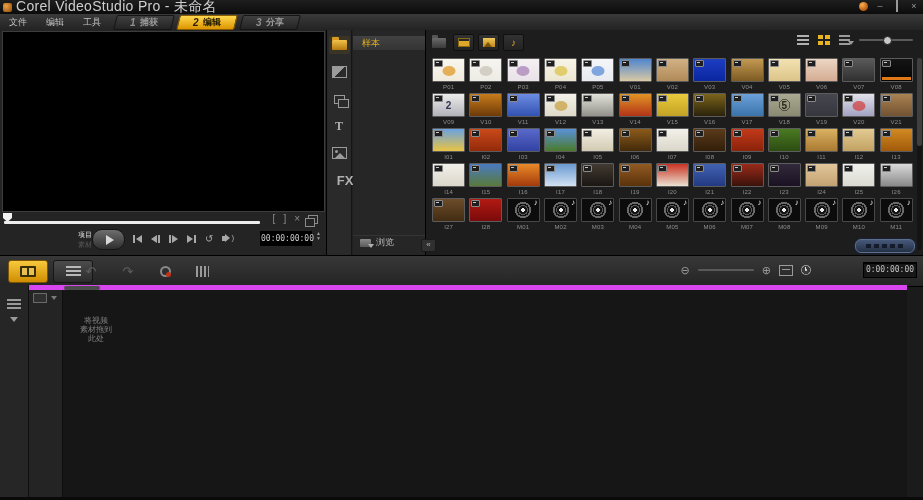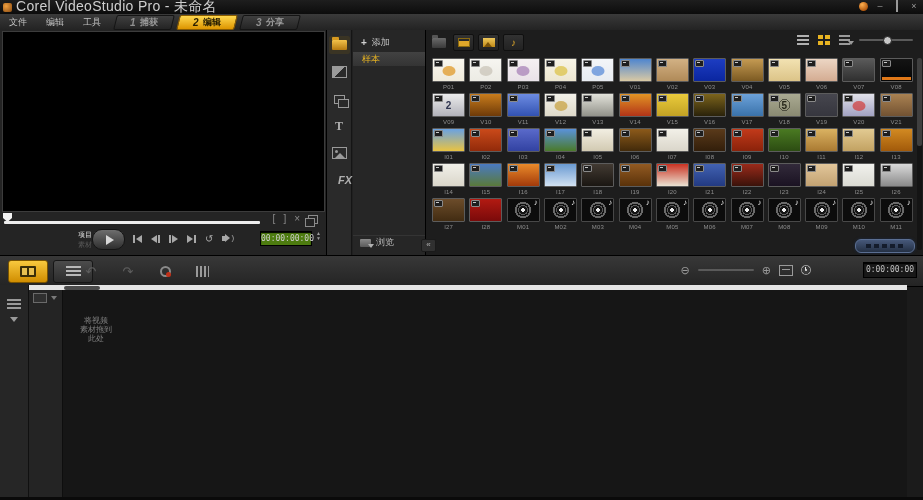--- a/index.html
+++ b/index.html
@@ -48,45 +48,45 @@
   #play-button .ptri{width:0;height:0;border-top:5px solid transparent;border-bottom:5px solid transparent;border-left:8px solid #d8d8d8;margin-left:2px;}
   #transport-controls{position:absolute;left:133px;top:6px;display:flex;gap:9px;align-items:center;}
   .tbtn{display:flex;align-items:center;gap:1px;height:9px;}
   .t-bar{width:2px;height:8px;background:#a8a8a8;}
   .t-tri-l{width:0;height:0;border-top:4px solid transparent;border-bottom:4px solid transparent;border-right:6px solid #a8a8a8;}
   .t-tri-r{width:0;height:0;border-top:4px solid transparent;border-bottom:4px solid transparent;border-left:6px solid #a8a8a8;}
   .t-glyph{color:#a8a8a8;font-size:10px;line-height:9px;}
   .spk{width:4px;height:5px;background:#a8a8a8;position:relative;margin-right:3px;}
   .spk::before{content:'';position:absolute;left:3px;top:-2px;border-top:4px solid transparent;border-bottom:4px solid transparent;border-left:5px solid #a8a8a8;}
   .spk::after{content:')';position:absolute;left:9px;top:-3px;color:#a8a8a8;font-size:8px;}
-  #preview-tc{position:absolute;right:14px;top:3px;width:50px;height:13px;background:#4d7c0f;border:1px solid #000;box-shadow:inset 0 1px 1px #000;color:#cccccc;font-family:"DejaVu Sans Mono",monospace;font-size:8px;line-height:13px;text-align:center;}
+  #preview-tc{position:absolute;right:14px;top:3px;width:50px;height:13px;background:#000000;border:1px solid #000;box-shadow:inset 0 1px 1px #000;color:#cccccc;font-family:"DejaVu Sans Mono",monospace;font-size:8px;line-height:13px;text-align:center;}
   #tc-spin{position:absolute;right:5px;top:3px;display:flex;flex-direction:column;line-height:5px;color:#9a9a9a;font-size:5px;}
 
   
   #lib-nav{position:absolute;left:327px;top:0;width:25px;height:225px;background:#2a2a2a;border-right:1px solid #151515;display:flex;flex-direction:column;align-items:center;padding-top:6px;gap:9px;box-sizing:border-box;}
   .navbtn{width:21px;height:18px;display:flex;align-items:center;justify-content:center;border-radius:2px;}
   .navbtn.active{background:#3a3424;}
   .ico{display:flex;align-items:center;justify-content:center;color:#9a9a9a;font-size:10px;font-weight:bold;}
   .ico-media{width:15px;height:10px;background:linear-gradient(180deg,#f2c24a,#b57a10);border-radius:1px;position:relative;}
   .ico-media::before{content:'';position:absolute;left:0;top:-3px;width:7px;height:3px;background:#d89a20;border-radius:1px 1px 0 0;}
   .ico-transition{width:13px;height:10px;border:1px solid #9a9a9a;background:linear-gradient(135deg,#9a9a9a 48%,transparent 52%);}
   .ico-pip{width:9px;height:7px;border:1px solid #9a9a9a;position:relative;background:#2a2a2a;}
   .ico-pip::before{content:'';position:absolute;left:3px;top:3px;width:9px;height:7px;border:1px solid #9a9a9a;background:#2a2a2a;}
   .ico-title{font-family:"Liberation Serif",serif;font-size:12px;color:#b0b0b0;}
   .ico-graphic{width:13px;height:10px;border:1px solid #9a9a9a;position:relative;}
   .ico-graphic::before{content:'';position:absolute;left:2px;top:2px;width:3px;height:3px;border-radius:50%;background:#9a9a9a;}
   .ico-graphic::after{content:'';position:absolute;right:1px;bottom:0;border-left:5px solid transparent;border-right:5px solid transparent;border-bottom:5px solid #9a9a9a;}
-  .ico-fx{font-size:11px;font-style:italic;color:#b0b0b0;letter-spacing:0;margin-left:12px;}
+  .ico-fx{font-size:13px;color:#b0b0b0;letter-spacing:0;margin-left:12px;}
 
   
   #lib-cat{position:absolute;left:353px;top:0;width:72px;height:225px;background:#262626;border-right:1px solid #000;}
   #add-row{position:absolute;left:0;top:5px;width:72px;height:14px;display:flex;align-items:center;gap:5px;padding-left:8px;box-sizing:border-box;}
   #add-plus{color:#d0d0d0;font-size:10px;font-weight:bold;}
   #add-label{color:#c8c8c8;font-size:9px;}
-  #category-list{position:absolute;left:0;top:22px;width:72px;}
+  #category-list{position:absolute;left:0;top:6px;width:72px;}
   .cat{height:14px;line-height:14px;font-size:9px;color:#b0b0b0;padding-left:9px;}
   .cat.sel{background:linear-gradient(180deg,#424242,#343434);color:#e8b422;}
   #browse-row{position:absolute;left:0;bottom:6px;width:72px;height:14px;display:flex;align-items:center;gap:5px;padding-left:7px;box-sizing:border-box;border-top:1px solid #343434;}
   .browse-ico{width:11px;height:8px;background:linear-gradient(180deg,#8a8a8a,#5a5a5a);border-radius:1px;position:relative;}
   .browse-ico::after{content:'';position:absolute;right:-3px;bottom:-1px;border-left:3px solid transparent;border-right:3px solid transparent;border-top:4px solid #b0b0b0;}
   #browse-label{color:#b8b8b8;font-size:9px;}
 
   
   #gallery{position:absolute;left:426px;top:0;width:497px;height:225px;background:#1d1d1d;}
   #gal-toolbar-left{position:absolute;left:6px;top:4px;display:flex;align-items:center;gap:7px;}
@@ -145,21 +145,21 @@
   #tl-right{position:absolute;right:6px;top:6px;display:flex;align-items:center;gap:8px;}
   .zglyph{color:#9a9a9a;font-size:11px;line-height:11px;}
   #tl-slider{width:56px;height:2px;background:#5a5a5a;border-radius:1px;}
   .fit-ico{width:12px;height:9px;border:1px solid #9a9a9a;position:relative;}
   .fit-ico::after{content:'';position:absolute;left:2px;top:3px;right:2px;height:1px;background:#9a9a9a;}
   .clock-ico{width:10px;height:10px;border-radius:50%;background:radial-gradient(circle at 50% 50%,#c8c8c8 0 1px,#3a3a3a 1px 4px,#9a9a9a 4px 5px);position:relative;}
   .clock-ico::after{content:'';position:absolute;left:4px;top:2px;width:1px;height:3px;background:#e8e8e8;}
   #tl-tc{width:52px;height:14px;background:#181818;border:1px solid #000;box-shadow:inset 0 1px 1px #000;color:#c0c0c0;font-family:"DejaVu Sans Mono",monospace;font-size:8px;line-height:14px;text-align:center;margin-left:44px;}
 
   
-  #timeline{position:absolute;left:0;top:285px;width:907px;height:212px;background:#e5e5e5;}
+  #timeline{position:absolute;left:0;top:285px;width:907px;height:212px;background:#d946ef;}
   #tl-gutter{position:absolute;left:0;top:0;width:28px;height:212px;background:#262626;border-right:1px solid #101010;}
   .gut-track-ico{position:absolute;left:7px;top:14px;width:14px;height:10px;background:repeating-linear-gradient(180deg,#9a9a9a 0 2px,transparent 2px 4px);}
   .gut-arrow{position:absolute;left:10px;top:32px;width:0;height:0;border-left:4px solid transparent;border-right:4px solid transparent;border-top:5px solid #9a9a9a;}
   #tl-header{position:absolute;left:29px;top:5px;width:33px;height:207px;background:#242424;border-right:1px solid #0e0e0e;}
   .hdr-ico{position:absolute;left:4px;top:3px;width:12px;height:8px;border:1px solid #6a6a6a;background:#303030;}
   .hdr-arrow{position:absolute;left:22px;top:6px;width:0;height:0;border-left:3px solid transparent;border-right:3px solid transparent;border-top:4px solid #7a7a7a;}
   #tl-minithumb{position:absolute;left:64px;top:1px;width:36px;height:4px;background:#4c4c4c;border-radius:2px;}
   #tl-track-area{position:absolute;left:63px;top:5px;right:0;bottom:0;background:#161616;}
   #drop-hint{position:absolute;left:2px;top:26px;width:62px;text-align:center;}
   .hline{font-size:8px;line-height:9px;color:#7e7e7e;}

